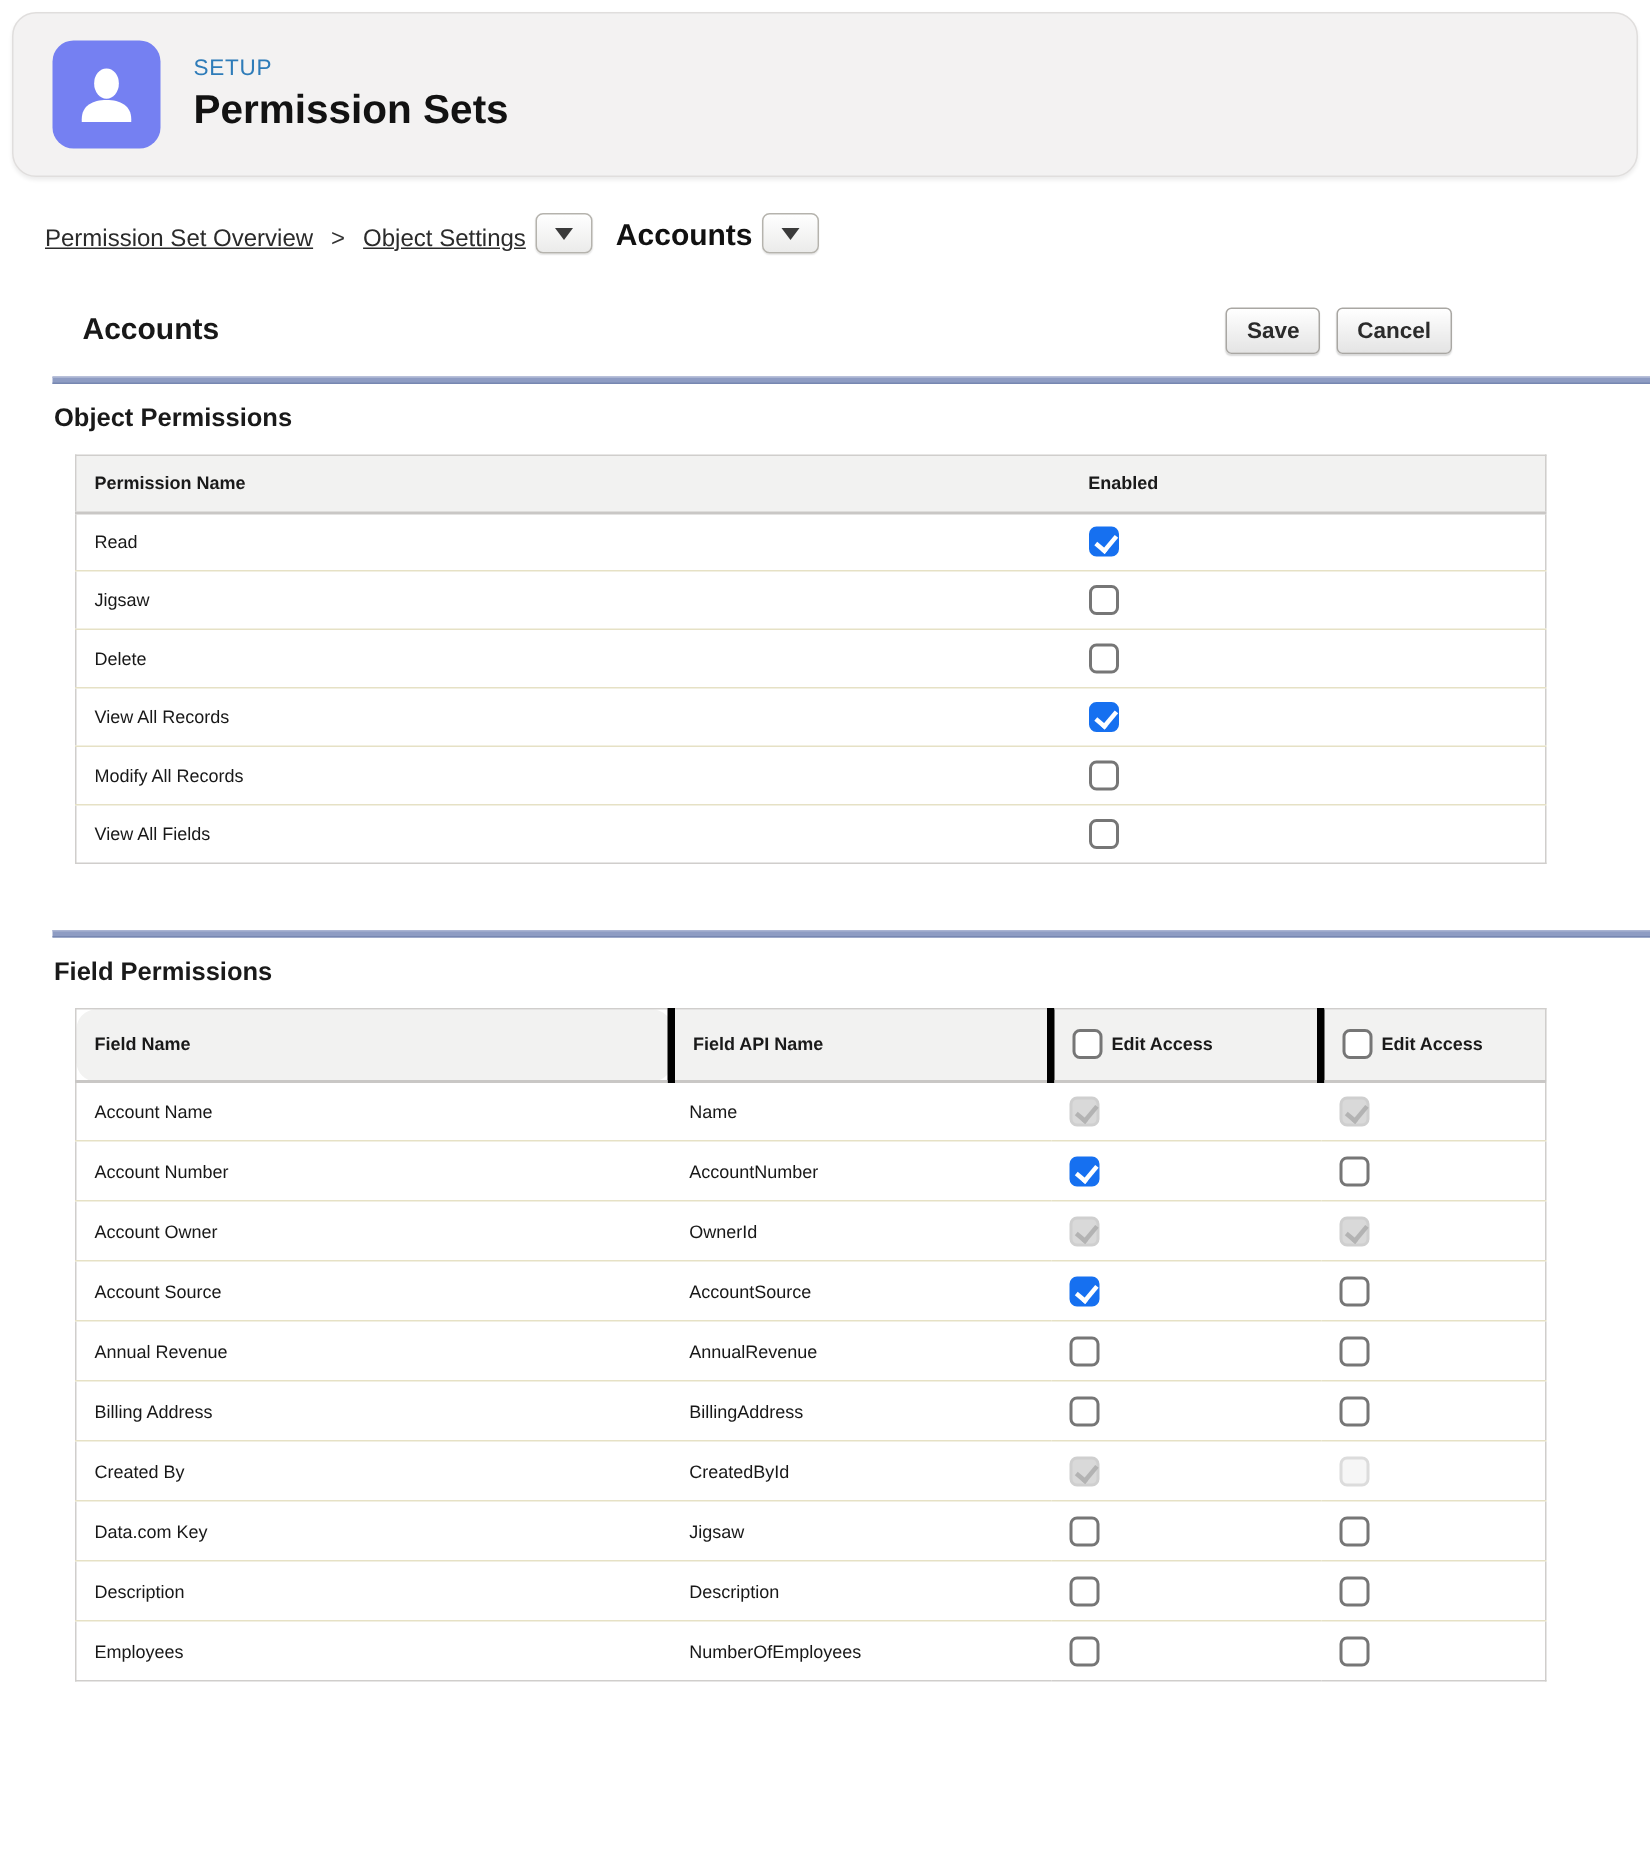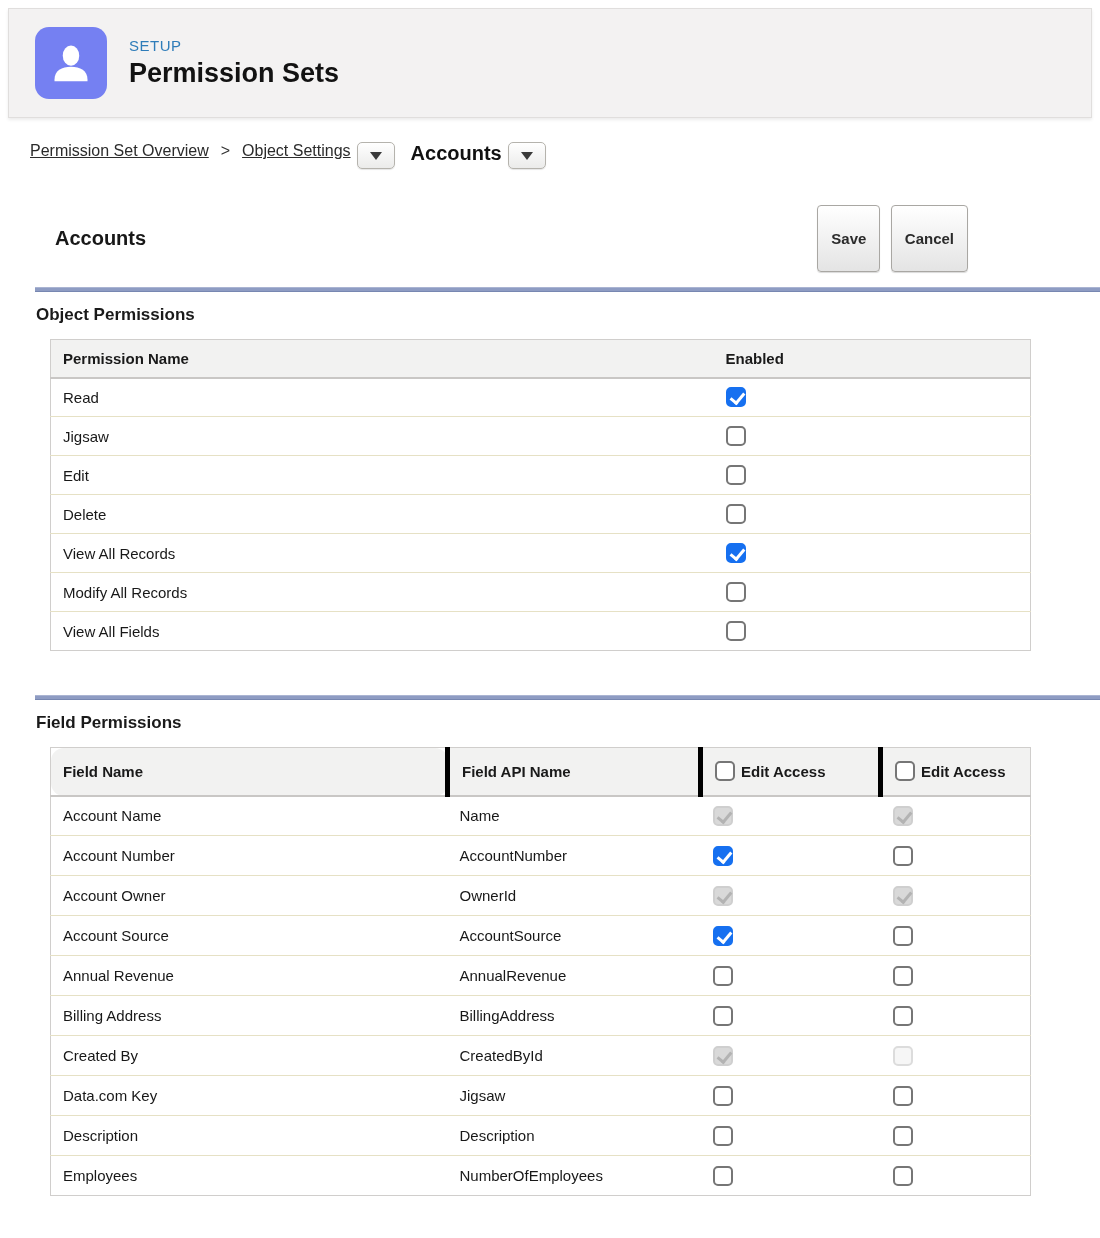--- a/index.html
+++ b/index.html
@@ -2,64 +2,64 @@
 <html><head>
 <meta charset="utf-8">
 <style>
   * { margin:0; padding:0; box-sizing:border-box; }
   html,body { width:1100px; height:1238px; overflow:hidden; background:#fff;
     font-family:"Liberation Sans", sans-serif; color:#181818; }
 
   
   .header-card {
     margin:8px 8px 0 8px; height:110px; background:#f3f2f2;
-    border:1px solid #e0dedd; border-radius:0;
+    border:1px solid #e0dedd; border-radius:16px;
     box-shadow:0 2px 3px rgba(0,0,0,.08);
     display:flex; align-items:center; padding-left:26px;
   }
   .setup-icon {
     width:72px; height:72px; border-radius:14px; background:#7580f2;
     display:flex; align-items:center; justify-content:center; flex:0 0 auto;
   }
   .header-text { margin-left:22px; }
   .eyebrow { color:#2e7cb9; font-size:15px; letter-spacing:.5px; margin-bottom:4px; }
   .page-main-title { font-size:27px; font-weight:bold; color:#121212; }
 
   
-  .breadcrumb { margin:24px 0 12px 30px; display:flex; align-items:flex-start; font-size:16px; }
+  .breadcrumb { margin:24px 0 12px 30px; display:flex; align-items:flex-end; font-size:16px; }
   .crumb-link { color:#2b2b2b; text-decoration:underline; cursor:pointer; }
   .crumb-sep { margin:0 12px; color:#333; }
   .crumb-current { font-size:20px; font-weight:bold; margin-left:16px; color:#111; }
   .dd-btn {
     width:38px; height:27px; margin-left:6px; border:1px solid #b5b3ad; border-radius:5px;
     background:linear-gradient(#ffffff,#ebebea); display:inline-flex;
     align-items:center; justify-content:center; cursor:pointer;
     box-shadow:0 1px 1px rgba(0,0,0,.1);
   }
   .tri-down { width:0; height:0; border-left:6px solid transparent;
     border-right:6px solid transparent; border-top:8px solid #3a3a3a; }
 
   
   .toolbar { margin:36px 132px 0 55px; display:flex; align-items:center; justify-content:space-between; }
   .section-page-title { font-size:20px; font-weight:bold; }
   .btn {
     font-family:"Liberation Sans", sans-serif; font-size:15px; font-weight:bold; color:#2b2b2b;
     background:linear-gradient(#ffffff,#e4e4e4); border:1px solid #a9a7a3;
-    border-radius:4px; padding:24px 13px; margin-left:6px; cursor:pointer;
+    border-radius:4px; padding:6px 13px; margin-left:6px; cursor:pointer;
     box-shadow:0 1px 1px rgba(0,0,0,.15);
   }
 
   
   .section-bar { height:5px; background:#8e9cc3; border-top:1px solid #aab4d2;
     border-bottom:1px solid #7787b1; margin:15px 0 0 35px; }
   .section-heading { font-size:17px; font-weight:bold; margin:13px 0 0 36px; color:#1a1a1a; }
 
   
   table.perm { border-collapse:collapse; margin:14px 0 0 50px; width:980px;
-    font-size:15px; table-layout:fixed; background:#fff;
+    font-size:12px; table-layout:fixed; background:#fff;
     border:1px solid #d0cecc; }
   table.perm thead th {
     background:#f2f2f1; text-align:left; font-weight:bold; color:#1a1a1a;
     border-bottom:2px solid #c9c7c5; padding:9px 12px; height:38px;
   }
   table.fields thead th { height:48px; border-left:5px solid #000000; }
   table.fields thead th:first-child { border-left:none;border-radius:13px; }
   table.perm tbody td { padding:8px 12px; height:39px; border-top:1px solid #e6e1c5; background:#fff; }
   table.fields tbody td { height:40px; }
   table.perm tbody tr:first-child td { border-top:none; }
@@ -129,24 +129,20 @@
       <th>Enabled</th>
     </tr>
   </thead>
   <tbody id="op-body">
       <tr>
         <td>Read</td>
         <td><span class="cb checked"></span></td>
       </tr>
       <tr>
         <td>Jigsaw</td>
-        <td><span class="cb unchecked"></span></td>
-      </tr>
-      <tr>
-        <td>Edit</td>
         <td><span class="cb unchecked"></span></td>
       </tr>
       <tr>
         <td>Delete</td>
         <td><span class="cb unchecked"></span></td>
       </tr>
       <tr>
         <td>View All Records</td>
         <td><span class="cb checked"></span></td>
       </tr>

